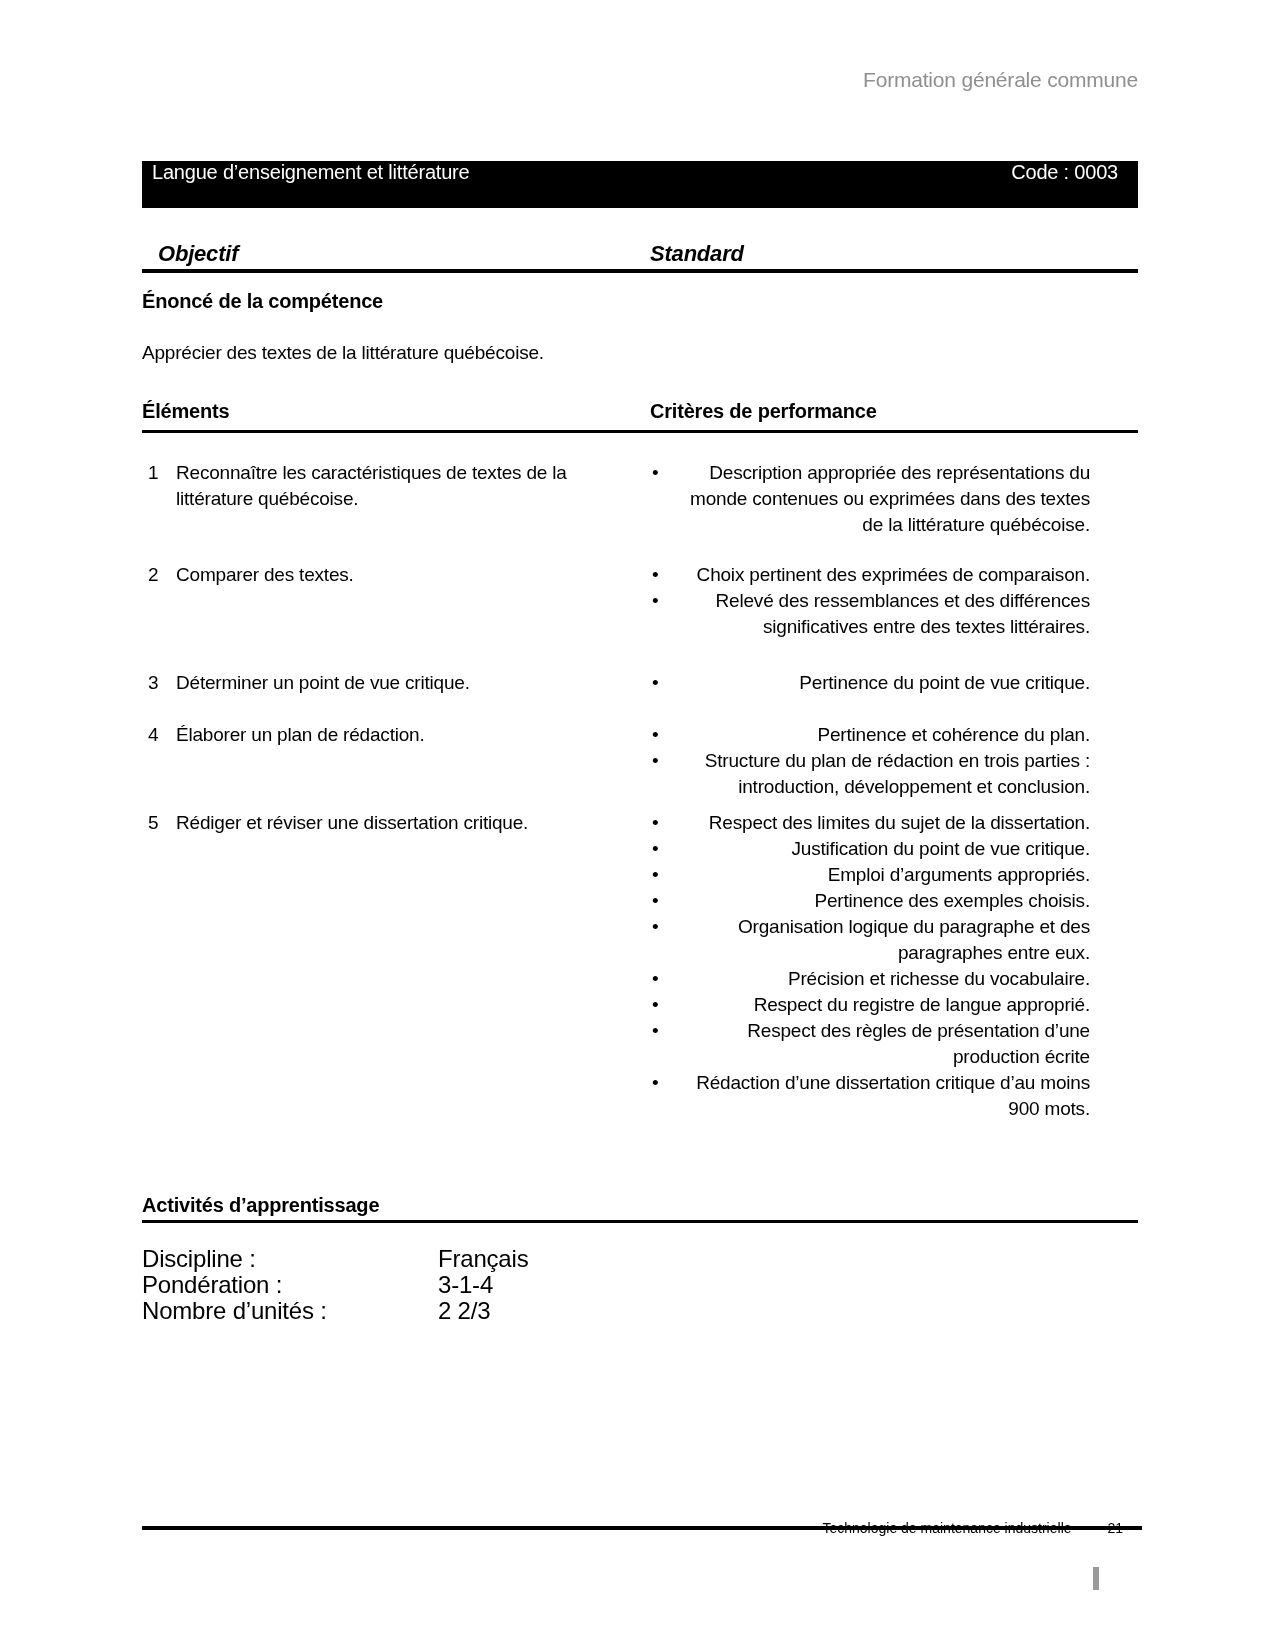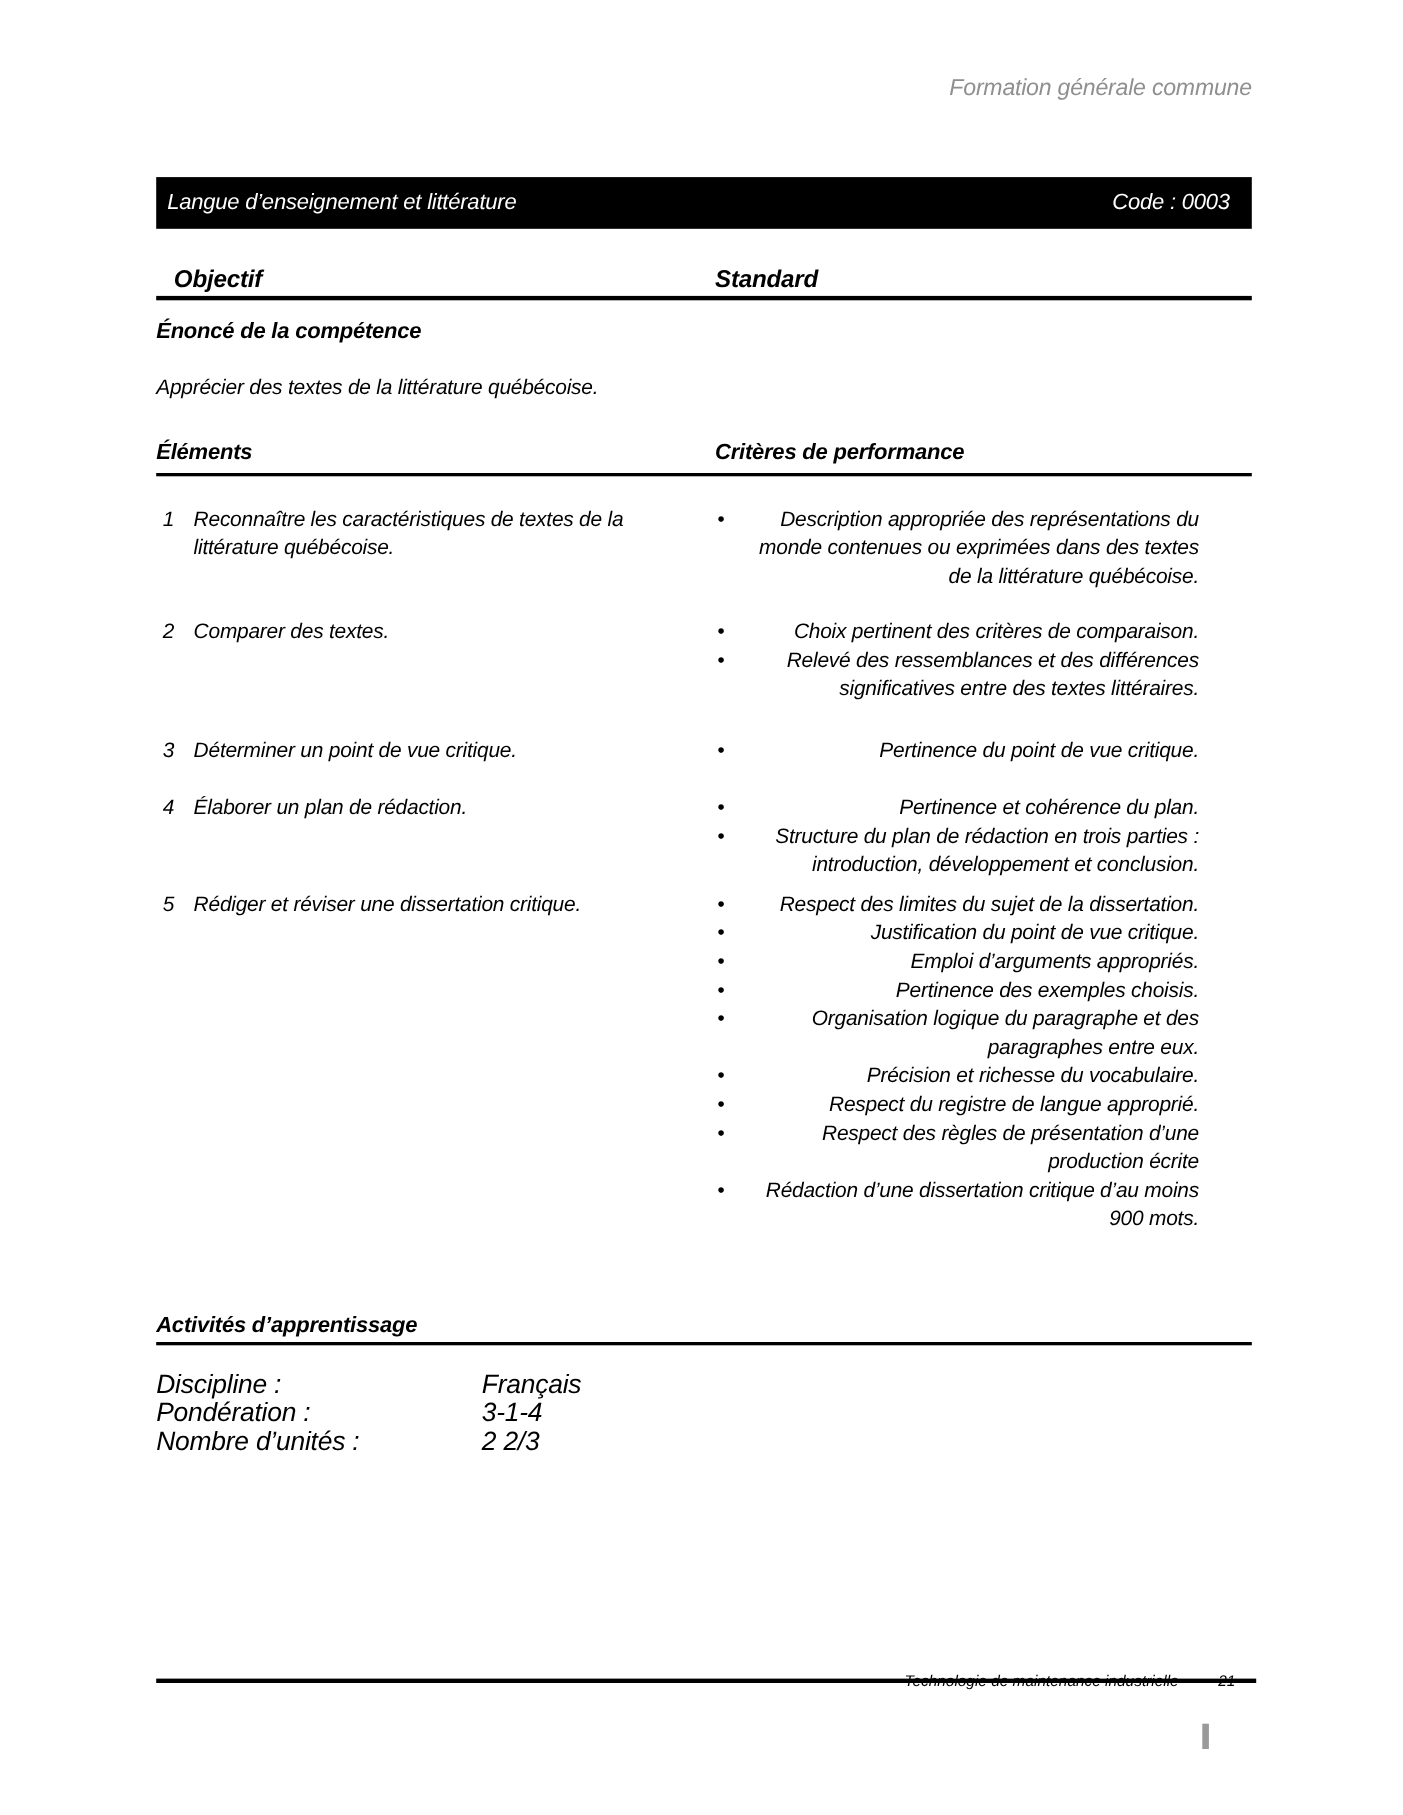--- a/index.html
+++ b/index.html
@@ -5,34 +5,34 @@
   html,body { margin:0; padding:0; background:#ffffff; }
   .page {
     position:relative;
     width:1275px; height:1650px;
     background:#ffffff;
     font-family:"Liberation Sans","DejaVu Sans",sans-serif;
     color:#000000;
     overflow:hidden;
     letter-spacing:-0.2px;
   }
-  .abs { position:absolute;font-style:italic; }
+  .abs { position:absolute; }
 
   
   .running-head {
     left:142px; top:68px; width:996px;
     text-align:right;
     font-size:21px; color:#8f8f8f;
   }
 
   
   .title-bar {
     left:142px; top:161px; width:996px; height:47px;
     background:#000000; color:#ffffff;
-    display:flex; align-items:center; justify-content:space-between;
+    display:flex; align-items:flex-start; justify-content:space-between;
     box-sizing:border-box; padding:0 20px 0 10px;
     font-size:20px;
   }
 
   
   .col-heads {
     left:142px; top:241px; width:996px;
     display:flex;
     font-size:22px; font-weight:bold; font-style:italic;
   }
@@ -117,21 +117,21 @@
     </div>
   </div>
 
   <div class="abs comp-row" style="top:562px;">
     <div class="col-left">
       <span class="num">2</span>
       <span class="el-text">Comparer des textes.</span>
     </div>
     <div class="col-right">
       <ul class="crit">
-        <li>Choix pertinent des critères de comparaison.</li>
+        <li>Choix pertinent des exprimées de comparaison.</li>
         <li>Relevé des ressemblances et des différences significatives entre des textes littéraires.</li>
       </ul>
     </div>
   </div>
 
   <div class="abs comp-row" style="top:670px;">
     <div class="col-left">
       <span class="num">3</span>
       <span class="el-text">Déterminer un point de vue critique.</span>
     </div>

